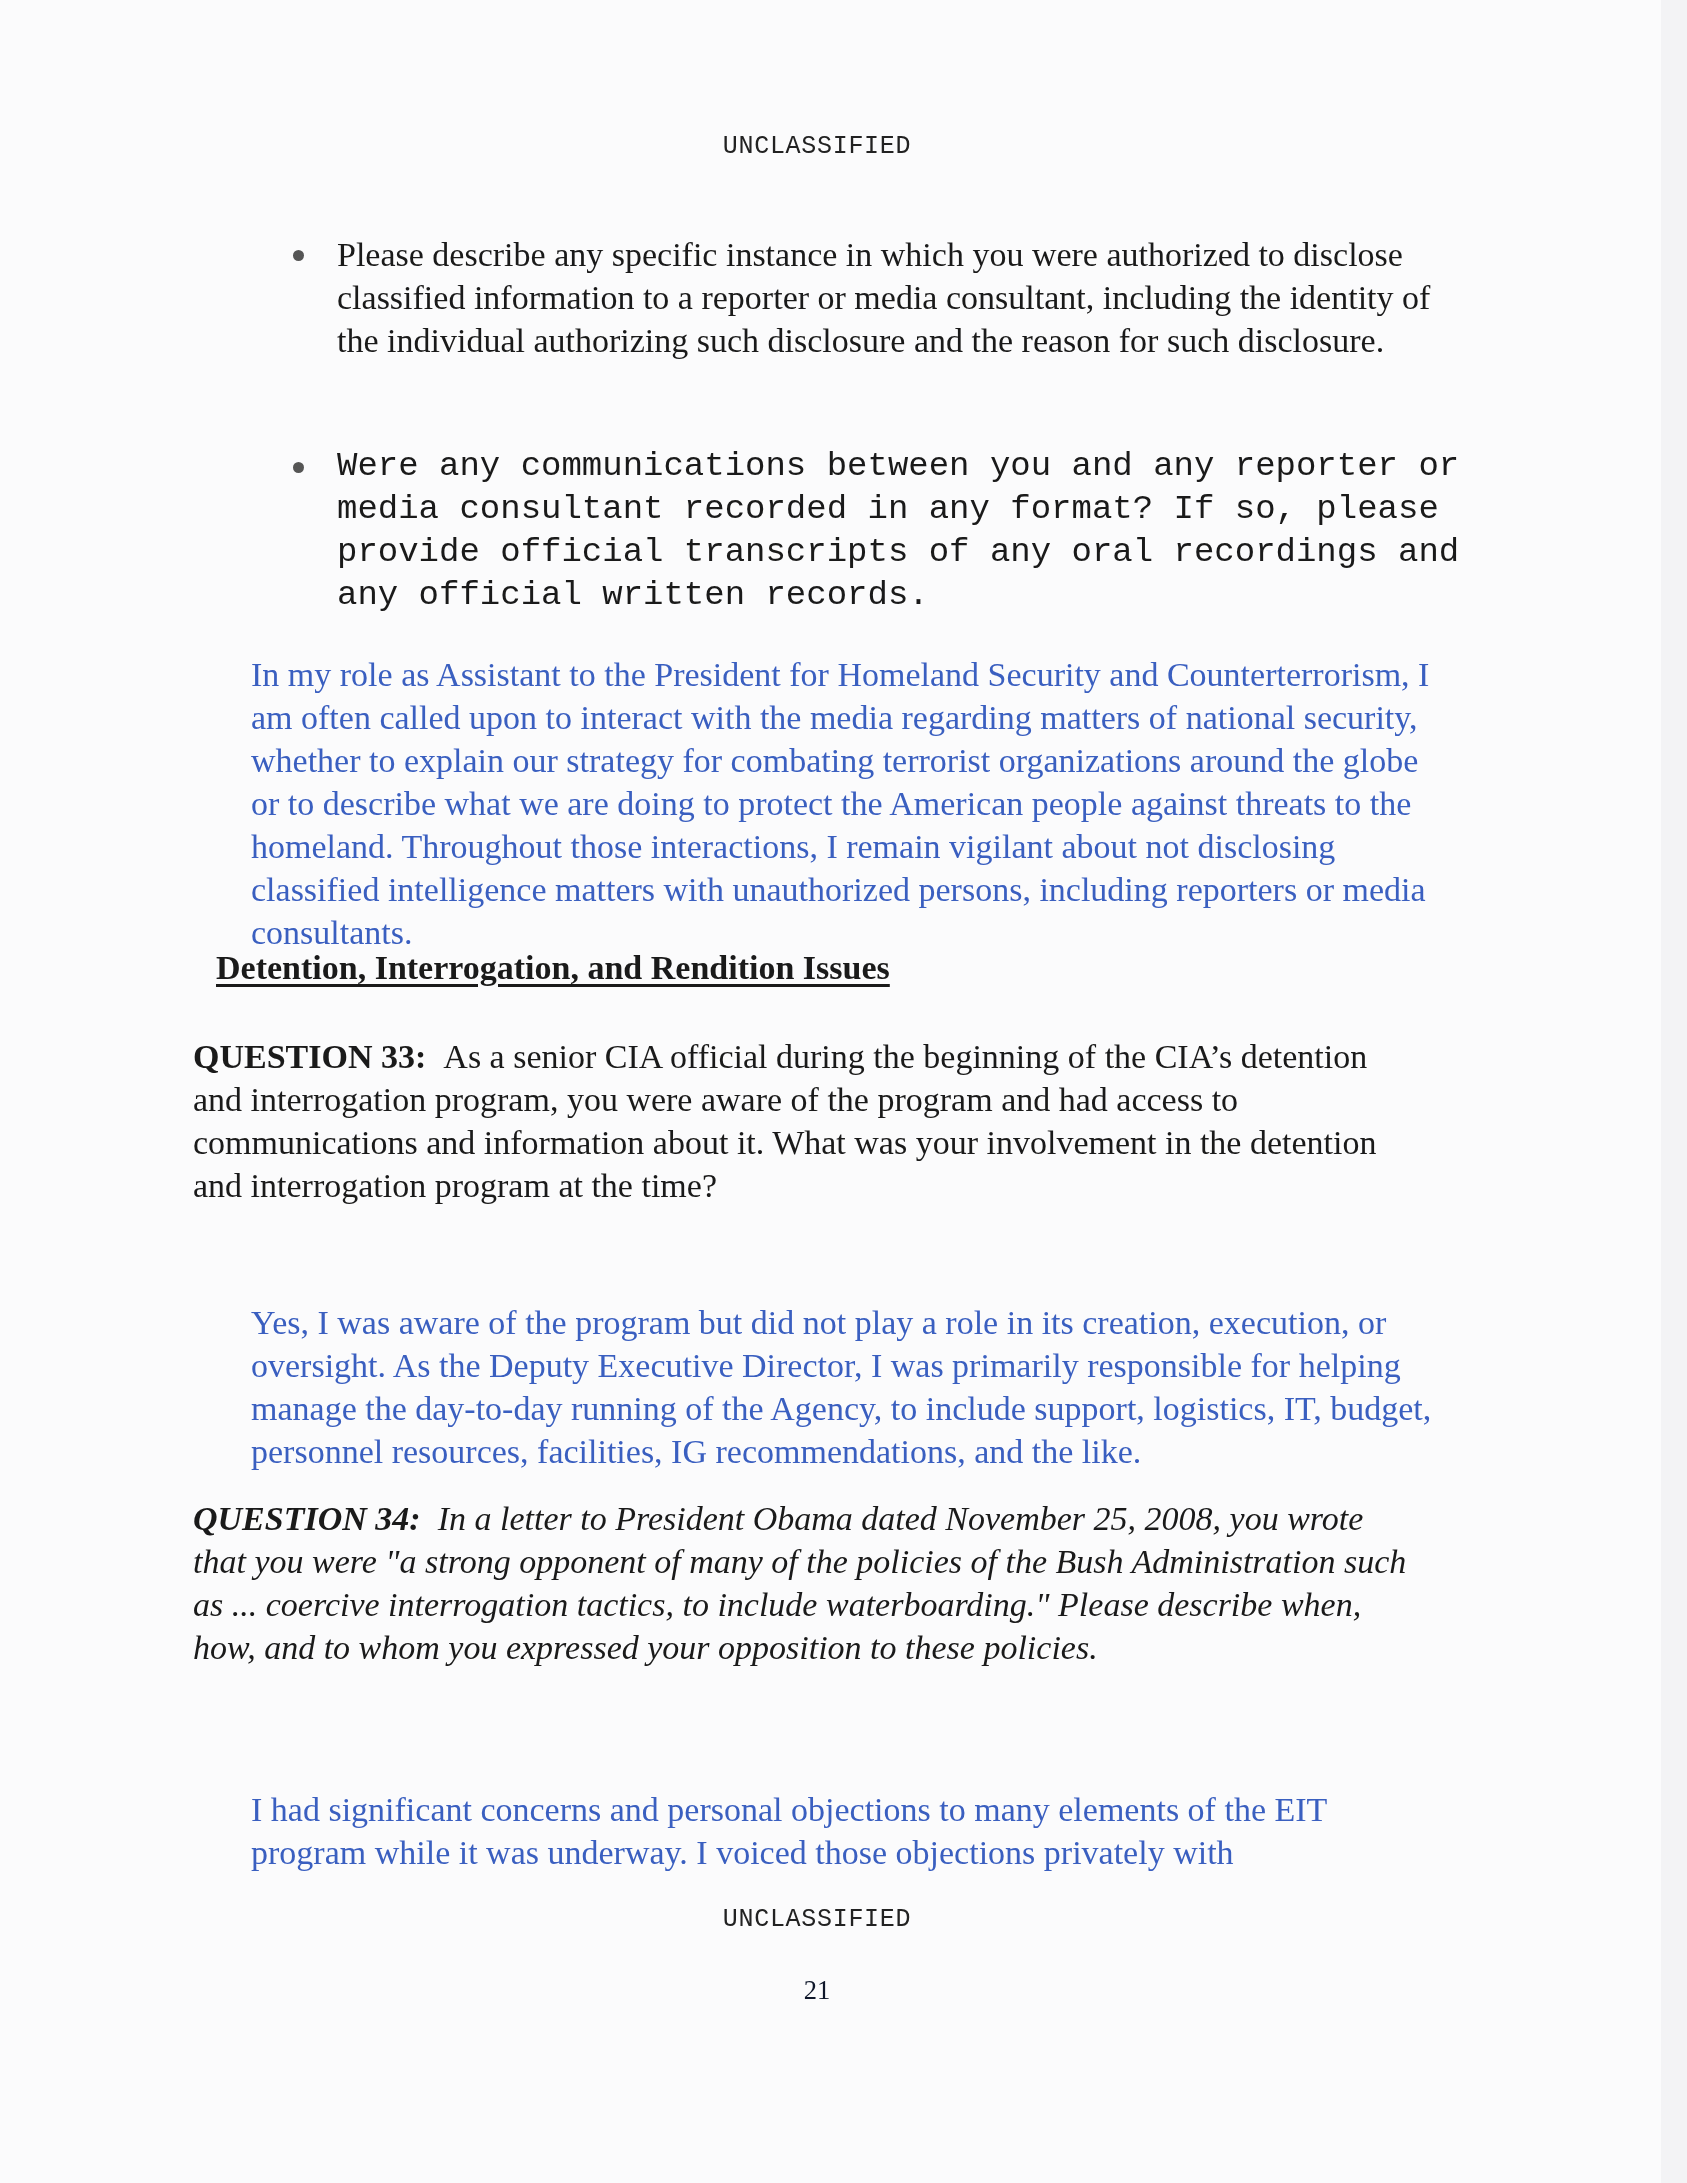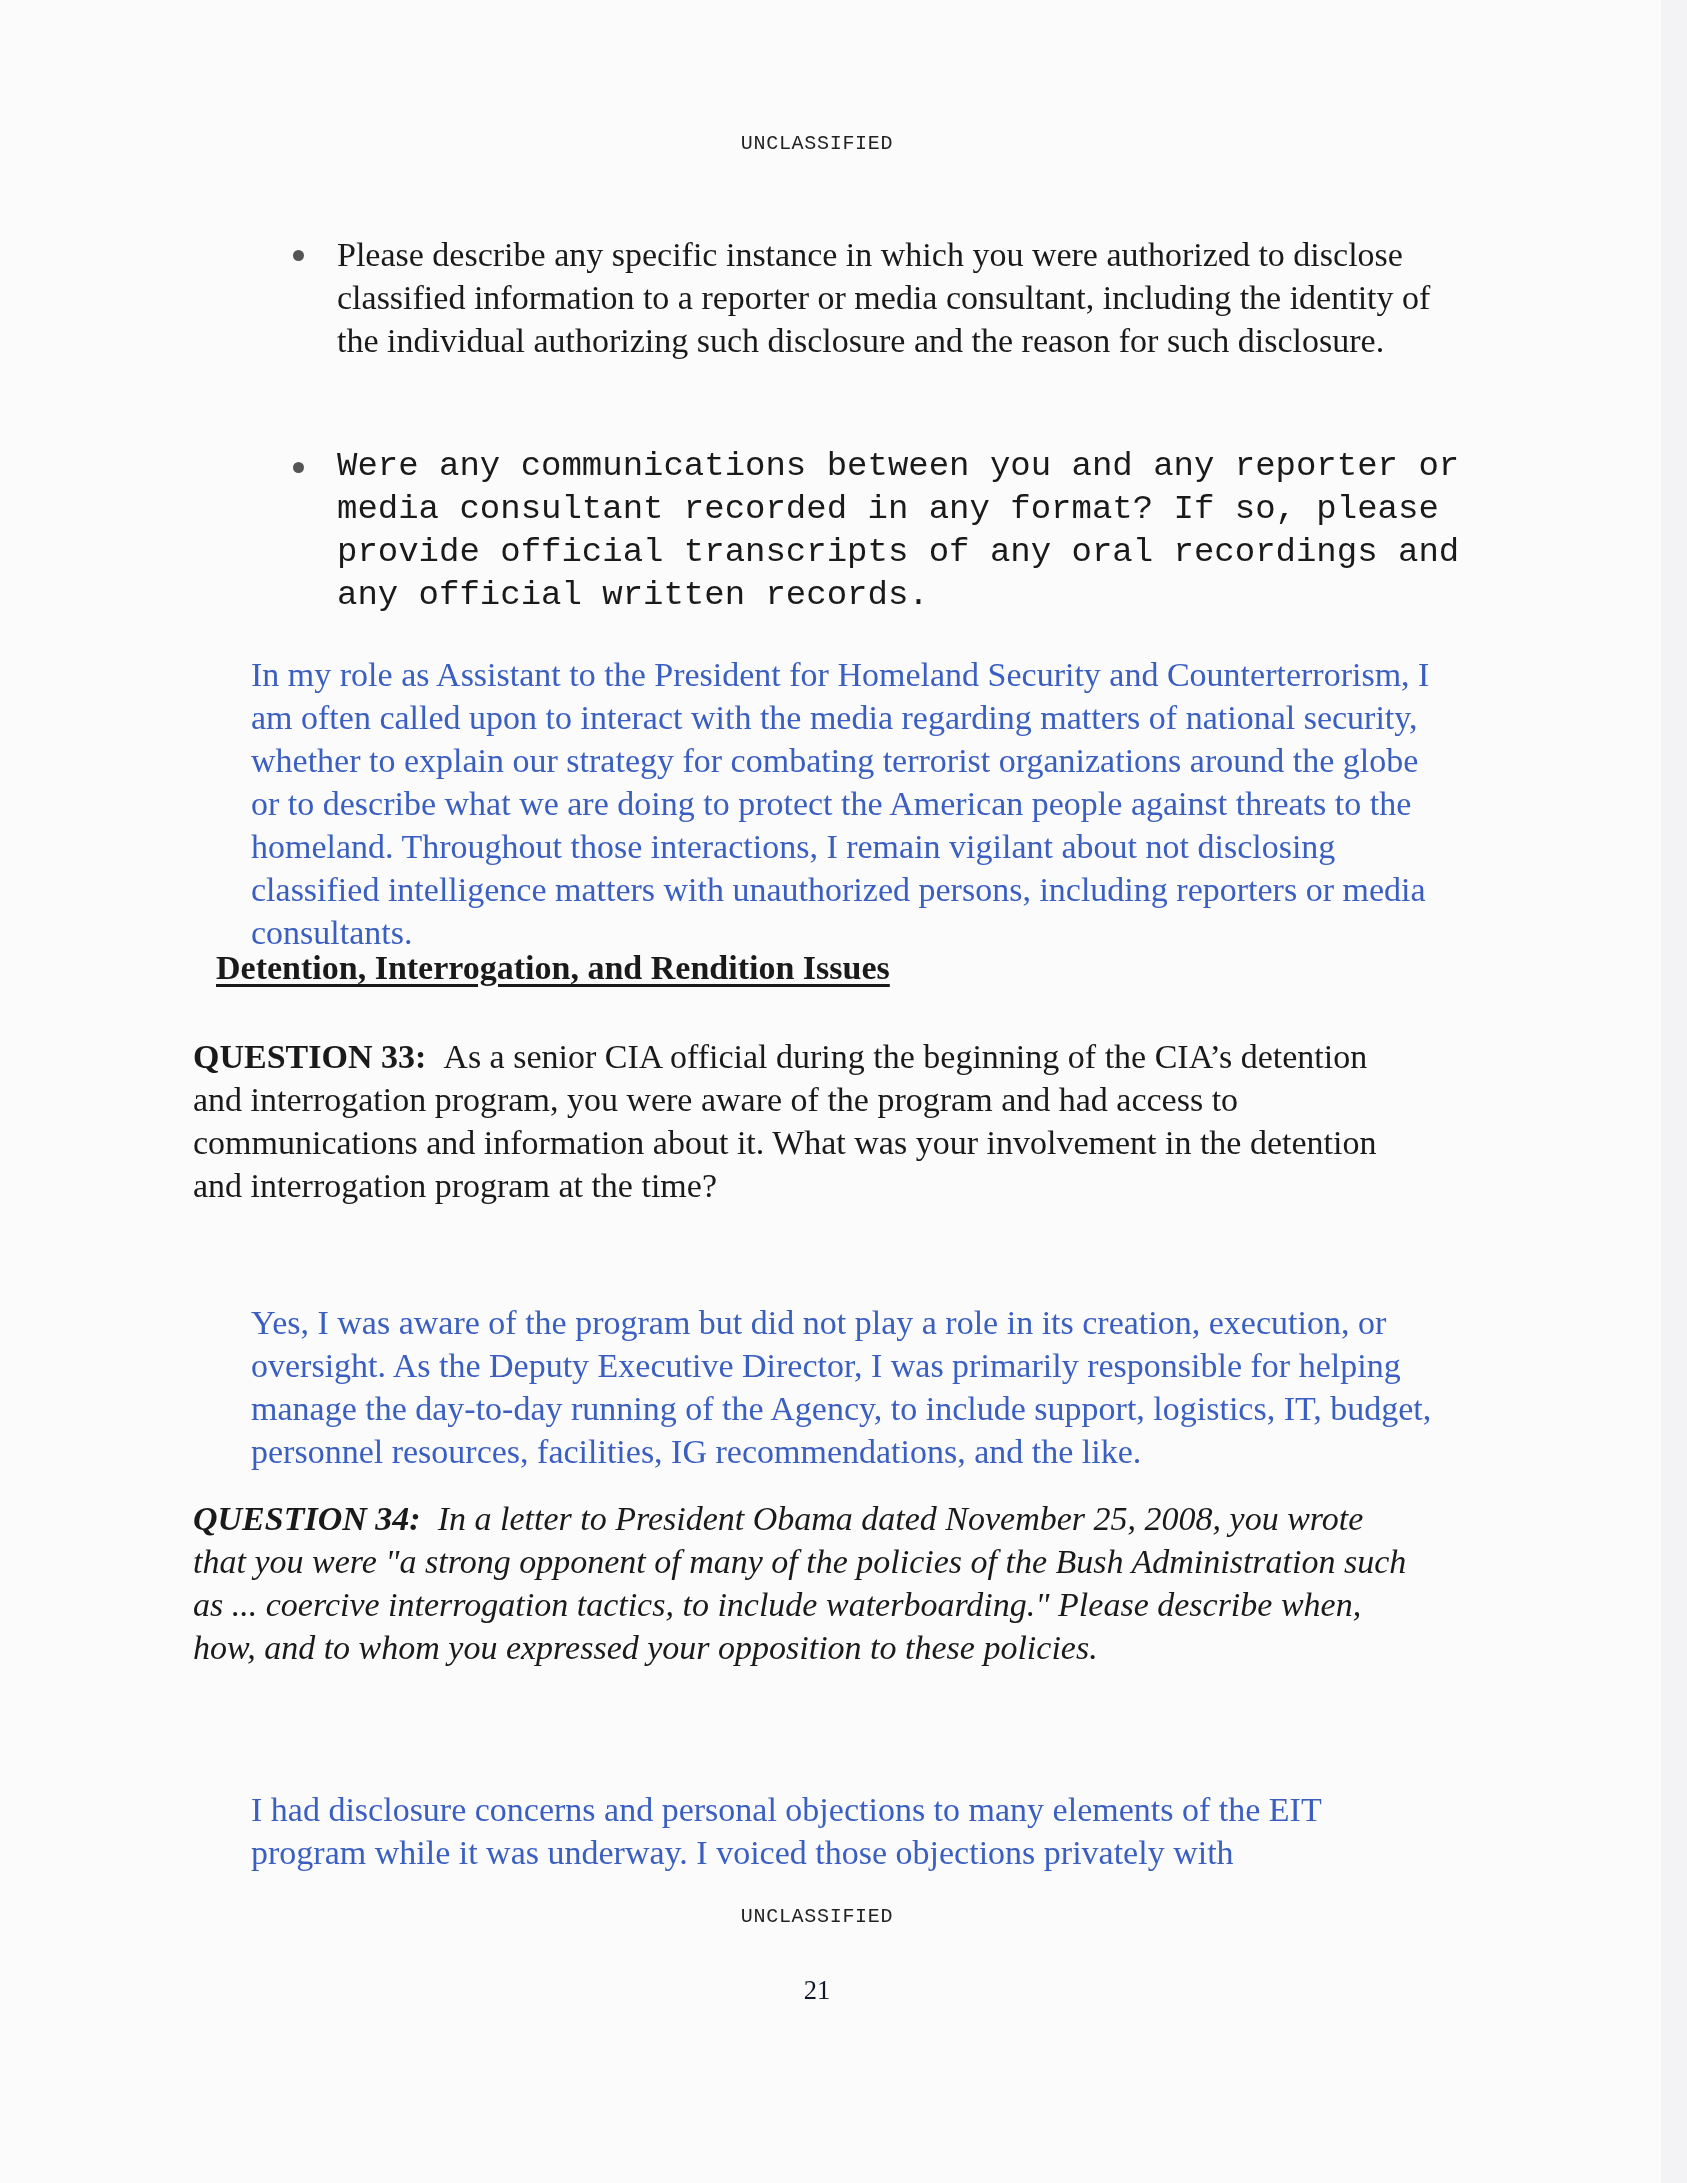--- a/index.html
+++ b/index.html
@@ -2,21 +2,21 @@
 <html style="font-size:10.6px"><head>
 <meta charset="utf-8">
 <style>
   html, body { margin: 0; padding: 0; }
   body {
     width: 1687px; height: 2183px; background: #fbfbfc; position: relative;
     font-family: "Liberation Serif", "DejaVu Serif", serif; color: #1a1a1a;
     overflow: hidden;
   }
   .page-edge { position: absolute; right: 0; top: 0; width: 26.5px; height: 2183px; background: #f3f3f5; }
-  .mono { font-family: "Liberation Mono", "DejaVu Sans Mono", monospace; font-size: 20px; letter-spacing: 0.7px; color: #222; position: absolute; left: 0; width: 1634px; text-align: center; }
+  .mono { font-family: "Liberation Mono", "DejaVu Sans Mono", monospace; font-size: 25px; letter-spacing: 0.7px; color: #222; position: absolute; left: 0; width: 1634px; text-align: center; }
   .header { top: 132px; }
   .footer { top: 1905px; }
   .pagenum { position: absolute; top: 1975px; left: 0; width: 1634px; text-align: center; font-size: 26.5px; color: #0f172a; }
   .block { position: absolute; font-size: 34px; line-height: 43px; }
   .bullet-item { position: absolute; left: 298px; width: 1138px; margin-left: 39px; }
   .bullet-dot { position: absolute; left: -44px; top: 17px; width: 11.2px; height: 11.2px; border-radius: 50%; background: #555; }
   .answer { color: #3a5fc0; left: 251px; width: 1191px; margin-top: 41px; }
   .heading { position: absolute; left: 216px; top: 949px; font-size: 34px; font-weight: bold; text-decoration: underline; text-decoration-thickness: 2.6px; text-underline-offset: 5.3px; }
   .question { left: 193px; width: 1231px; }
   .qlabel { font-weight: bold; }
@@ -45,17 +45,17 @@
 <div class="block question" style="top:1035px;">
   <span class="qlabel">QUESTION 33:</span>&nbsp;&nbsp;<span>As a senior CIA official during the beginning of the CIA’s detention and interrogation program, you were aware of the program and had access to communications and information about it.  What was your involvement in the detention and interrogation program at the time?</span>
 </div>
 
 <div class="block answer" style="top:1260px;">Yes, I was aware of the program but did not play a role in its creation, execution, or oversight. As the Deputy Executive Director, I was primarily responsible for helping manage the day-to-day running of the Agency, to include support, logistics, IT, budget, personnel resources, facilities, IG recommendations, and the like.</div>
 
 <div class="block question" style="top:1497px;font-style:italic;">
   <span class="qlabel">QUESTION 34:</span>&nbsp;&nbsp;<span>In a letter to President Obama dated November 25, 2008, you wrote that you were "a strong opponent of many of the policies of the Bush Administration such as ... coercive interrogation tactics, to include waterboarding."  Please describe when, how, and to whom you expressed your opposition to these policies.</span>
 </div>
 
-<div class="block answer" style="top:1747px;">I had disclosure concerns and personal objections to many elements of the EIT program while it was underway. I voiced those objections privately with</div>
+<div class="block answer" style="top:1747px;">I had significant concerns and personal objections to many elements of the EIT program while it was underway. I voiced those objections privately with</div>
 
 <div class="mono footer">UNCLASSIFIED</div>
 <div class="pagenum">21</div>
 
 
 </body></html>

